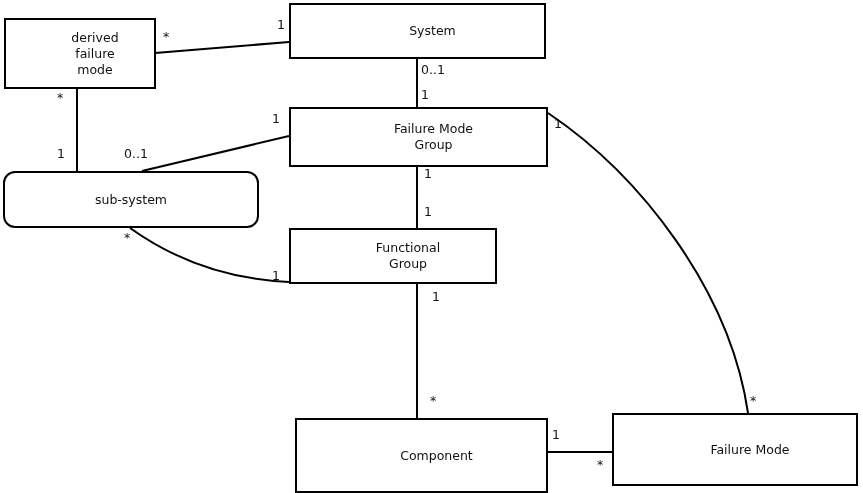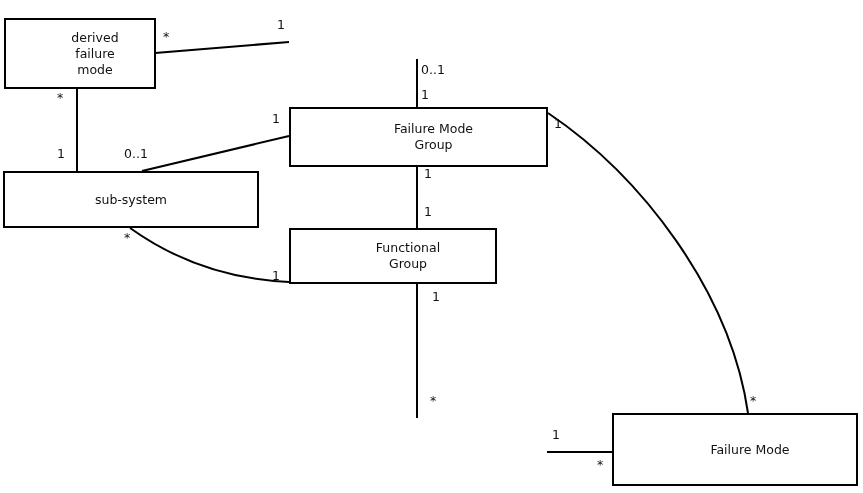--- a/index.html
+++ b/index.html
@@ -75,35 +75,41 @@
 
     <path d="M 548 113 C 640 175 730 290 748 413" fill="none" stroke="#000000" stroke-width="2"></path>
   </svg>
 
   <div class="uml-box" style="left:4px; top:18px; width:152px; height:71px;">
     <span class="uml-box-label">derived
 failure
 mode</span>
   </div>
 
+  <div class="uml-box" style="left:289px; top:3px; width:257px; height:56px;">
+    <span class="uml-box-label">System</span>
+  </div>
 
   <div class="uml-box" style="left:289px; top:107px; width:259px; height:60px;">
     <span class="uml-box-label">Failure Mode
 Group</span>
   </div>
 
-  <div class="uml-box" style="left:3px; top:171px; width:256px; height:57px;">
+  <div class="uml-box" style="left:3px; top:171px; width:256px; height:57px;border-radius:12px;">
     <span class="uml-box-label" style="padding-left:10px;">sub-system</span>
   </div>
 
   <div class="uml-box" style="left:289px; top:228px; width:208px; height:56px;">
     <span class="uml-box-label">Functional
 Group</span>
   </div>
 
+  <div class="uml-box" style="left:295px; top:418px; width:253px; height:75px;">
+    <span class="uml-box-label">Component</span>
+  </div>
 
   <div class="uml-box" style="left:612px; top:413px; width:246px; height:73px;">
     <span class="uml-box-label">Failure Mode</span>
   </div>
 
   <span class="mult-label" style="left:163px; top:30px;">*</span>
   <span class="mult-label" style="left:277px; top:18px;">1</span>
   <span class="mult-label" style="left:421px; top:63px;">0..1</span>
   <span class="mult-label" style="left:421px; top:88px;">1</span>
   <span class="mult-label" style="left:57px; top:91px;">*</span>

